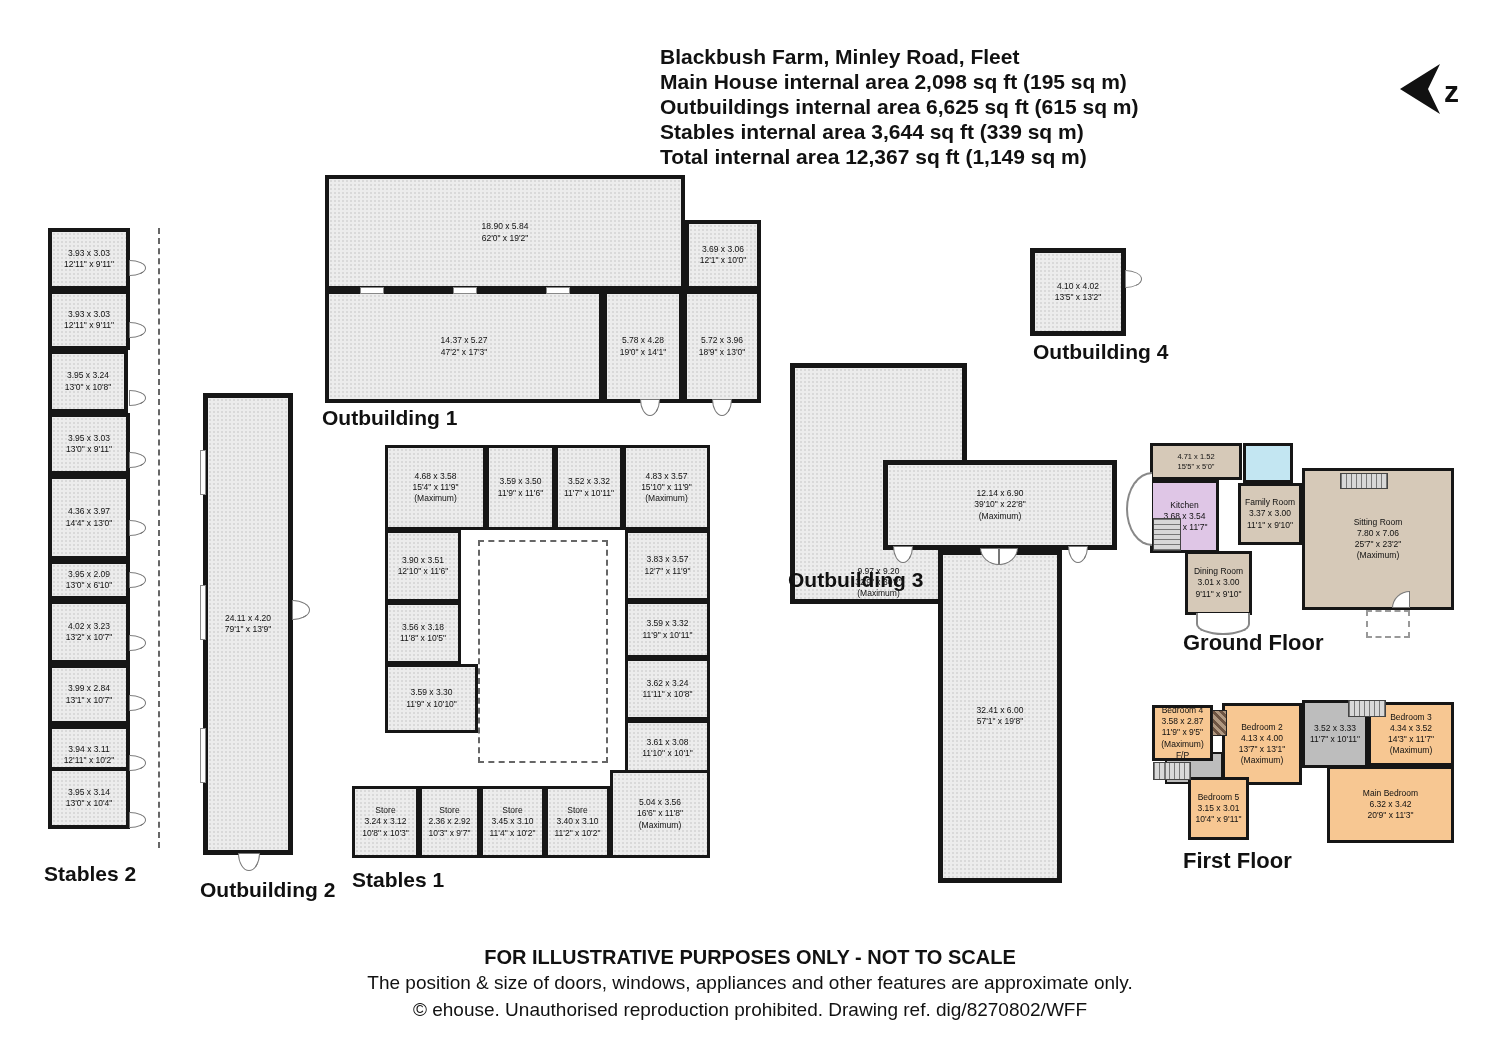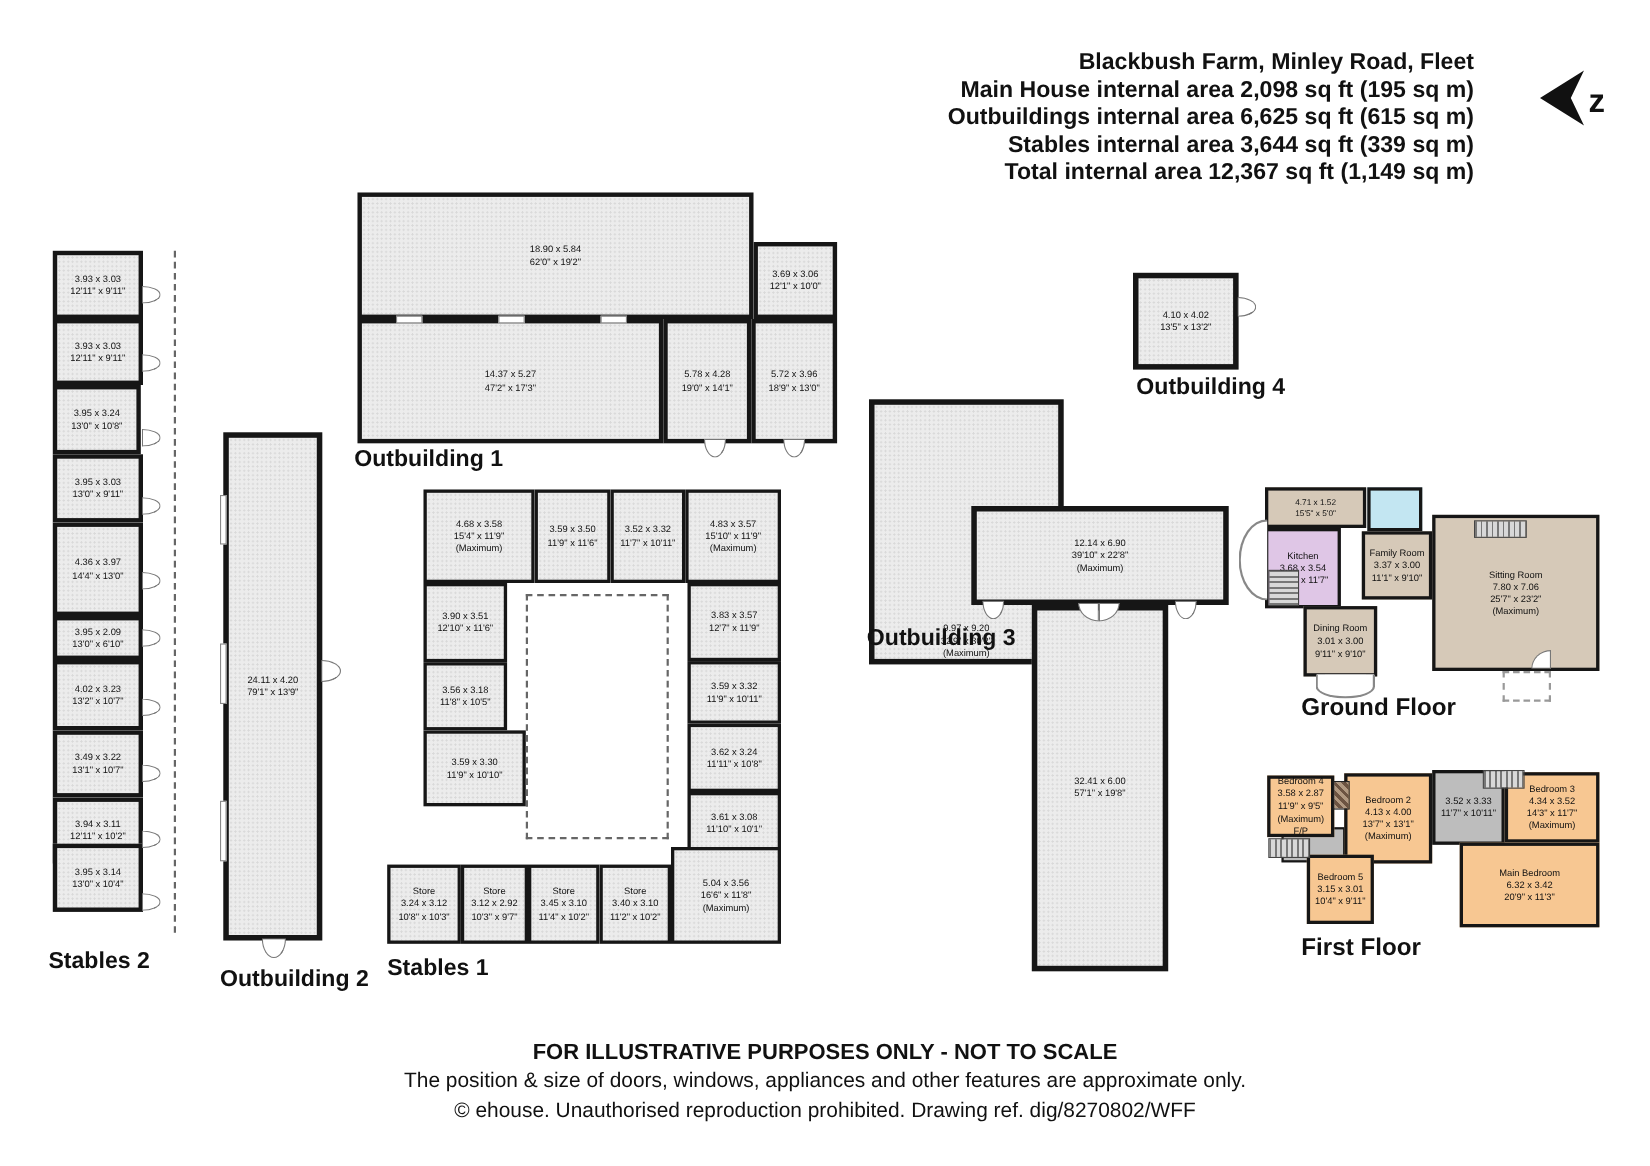--- a/index.html
+++ b/index.html
@@ -1,18 +1,18 @@
 <!DOCTYPE html>
 <html><head>
 <meta charset="utf-8">
 <style>
   html,body{margin:0;padding:0;background:#fff;}
   #plan{position:relative;width:1500px;height:1060px;background:#fff;overflow:hidden;
         font-family:"Liberation Sans",sans-serif;color:#111;}
-  .hdr{position:absolute;left:660px;top:44px;width:680px;text-align:right;
+  .hdr{position:absolute;left:660px;top:44px;width:680px;text-align:left;
        font-weight:bold;font-size:21px;line-height:25px;}
   .room{position:absolute;box-sizing:border-box;border:3px solid #161616;
         background-color:#ececec;
         background-image:radial-gradient(#d9d9d9 1px,transparent 1px);background-size:4px 4px;
         display:flex;flex-direction:column;justify-content:center;align-items:center;
         text-align:center;font-size:8.5px;line-height:1.3;color:#111;}
   .room span{display:block;}
   .tan{background-color:#d6c9b8;background-image:none;}
   .purple{background-color:#dfc6e6;background-image:none;}
   .blue{background-color:#c3e6f2;background-image:none;}
@@ -74,21 +74,21 @@
   </div>
   <div class="room" style="left:48px;top:560px;width:82px;height:40px;border-width:4px">
     <span>3.95 x 2.09</span>
     <span>13'0" x 6'10"</span>
   </div>
   <div class="room" style="left:48px;top:600px;width:82px;height:64px;border-width:4px">
     <span>4.02 x 3.23</span>
     <span>13'2" x 10'7"</span>
   </div>
   <div class="room" style="left:48px;top:664px;width:82px;height:61px;border-width:4px">
-    <span>3.49 x 3.22</span>
+    <span>3.99 x 2.84</span>
     <span>13'1" x 10'7"</span>
   </div>
   <div class="room" style="left:48px;top:725px;width:82px;height:60px;border-width:4px">
     <span>3.94 x 3.11</span>
     <span>12'11" x 10'2"</span>
   </div>
   <div class="room" style="left:48px;top:767px;width:82px;height:62px;border-width:4px">
     <span>3.95 x 3.14</span>
     <span>13'0" x 10'4"</span>
   </div>
@@ -189,21 +189,21 @@
     <span>3.61 x 3.08</span>
     <span>11'10" x 10'1"</span>
   </div>
   <div class="room" style="left:352px;top:786px;width:67px;height:72px">
     <span>Store</span>
     <span>3.24 x 3.12</span>
     <span>10'8" x 10'3"</span>
   </div>
   <div class="room" style="left:419px;top:786px;width:61px;height:72px">
     <span>Store</span>
-    <span>3.12 x 2.92</span>
+    <span>2.36 x 2.92</span>
     <span>10'3" x 9'7"</span>
   </div>
   <div class="room" style="left:480px;top:786px;width:65px;height:72px">
     <span>Store</span>
     <span>3.45 x 3.10</span>
     <span>11'4" x 10'2"</span>
   </div>
   <div class="room" style="left:545px;top:786px;width:65px;height:72px">
     <span>Store</span>
     <span>3.40 x 3.10</span>

